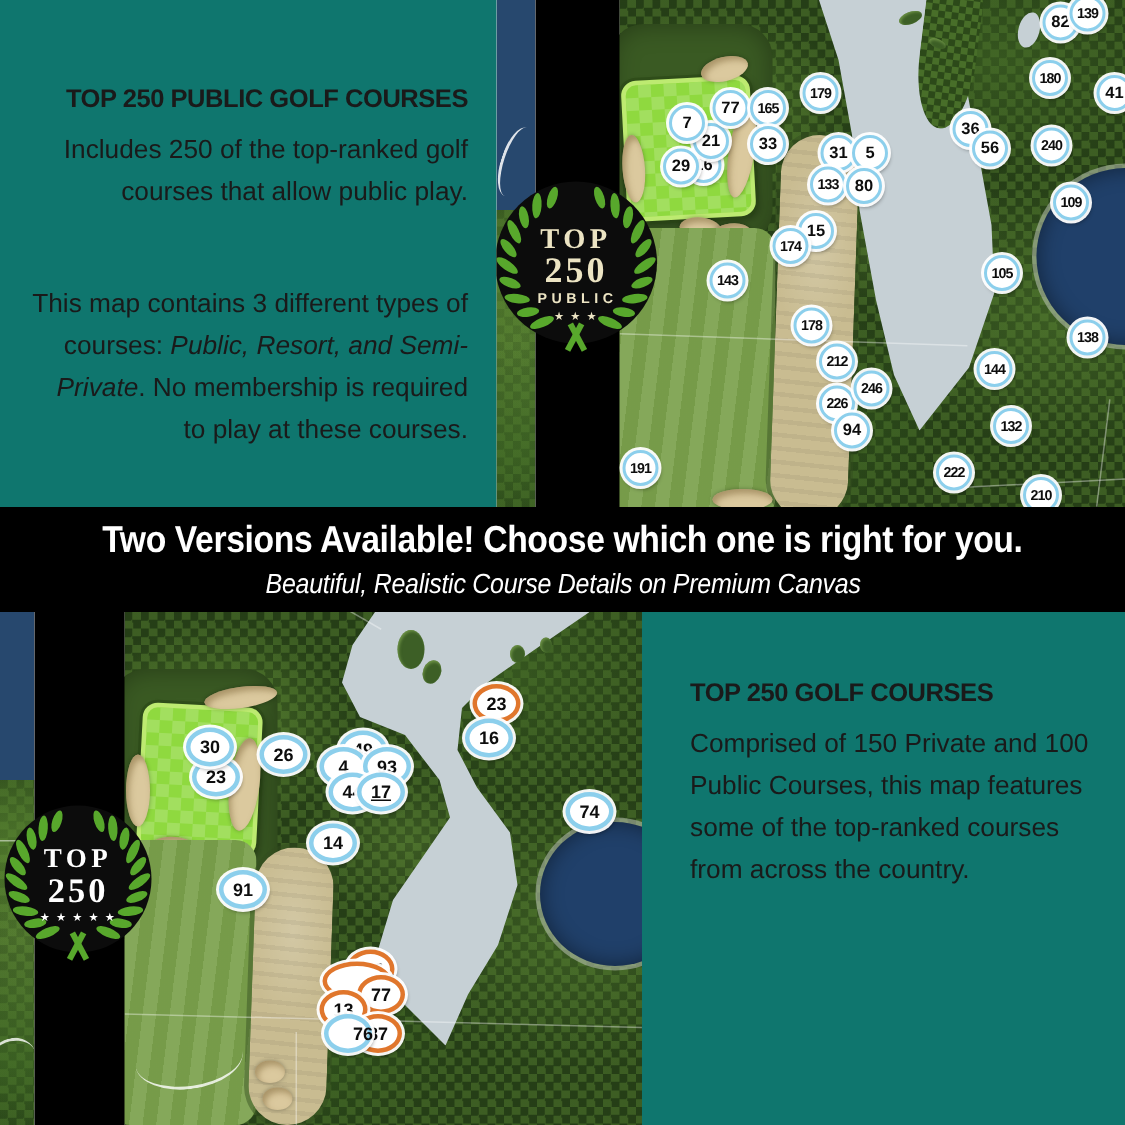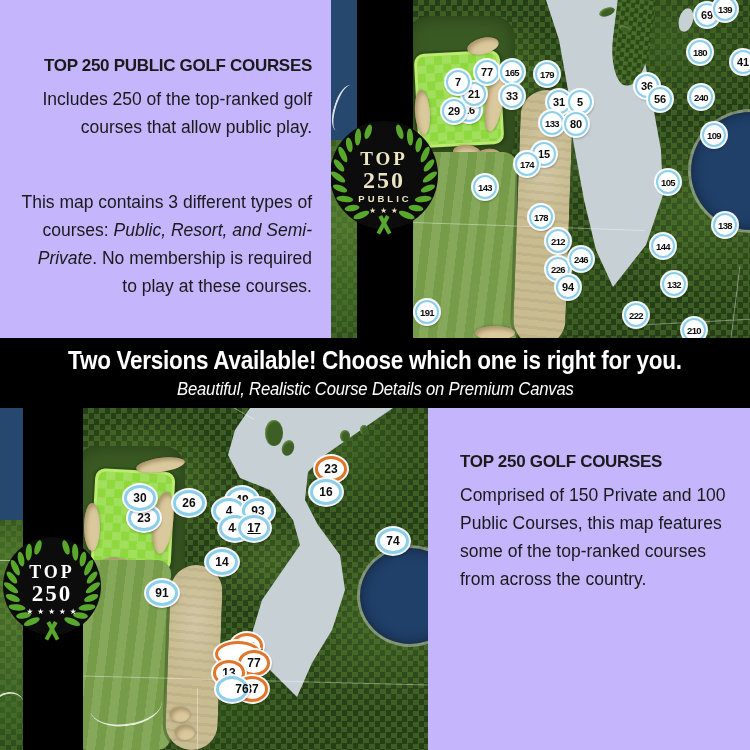--- a/index.html
+++ b/index.html
@@ -1,21 +1,21 @@
 <!DOCTYPE html>
 <html><head>
 <meta charset="utf-8">
 <style>
   html,body{margin:0;padding:0;background:#777;}
   .stage{position:relative;width:750px;height:750px;overflow:hidden;background:#fff;
          font-family:"Liberation Sans",sans-serif;}
   .stage *{box-sizing:border-box;}
 
   
-  .panel{position:absolute;background:#c4b5fd;color:#1a1a1a;}
+  .panel{position:absolute;background:#0f766e;color:#1a1a1a;}
   .panel-tl{left:0;top:0;width:331px;height:338px;}
   .panel-br{left:428px;top:408px;width:322px;height:342px;}
   .panel-inner-tl{position:absolute;left:20px;right:19px;top:56px;text-align:right;}
   .panel-inner-br{position:absolute;left:32px;right:22px;top:44px;text-align:left;}
   .panel h2{margin:0 0 9px 0;font-size:17px;font-weight:bold;letter-spacing:-0.3px;white-space:nowrap;}
   .panel p{margin:0;font-size:17.5px;line-height:28px;}
   .panel p.gap{margin-bottom:47px;}
   .ital{font-style:italic;}
 
   
@@ -179,40 +179,40 @@
       <text class="b-label" x="1" y="27" text-anchor="middle" font-size="9.5" fill="#ece4c3">PUBLIC</text>
       <text class="b-stars" x="0" y="38" text-anchor="middle" font-size="7.5" fill="#ece4c3">★ ★ ★</text>
     </svg>
   <div class="marker ring-blue" style="left: 126px; top: 98px;">16</div>
       <div class="marker ring-blue" style="left: 131px; top: 82px;">21</div>
       <div class="marker ring-blue" style="left: 111px; top: 99px;">29</div>
       <div class="marker ring-blue" style="left: 115px; top: 70px;">7</div>
       <div class="marker ring-blue" style="left: 144px; top: 60px;">77</div>
       <div class="marker ring-blue three" style="left: 169px; top: 60px;">165</div>
       <div class="marker ring-blue" style="left: 169px; top: 84px;">33</div>
-      <div class="marker ring-blue three" style="left: 204px; top: 62px;">179</div>
+      <div class="marker ring-blue three" style="left: 204px; top: 50px;">179</div>
       <div class="marker ring-blue" style="left: 216px; top: 90px;">31</div>
       <div class="marker ring-blue" style="left: 237px; top: 90px;">5</div>
       <div class="marker ring-blue three" style="left: 209px; top: 111px;">133</div>
       <div class="marker ring-blue" style="left: 233px; top: 112px;">80</div>
       <div class="marker ring-blue" style="left: 201px; top: 142px;">15</div>
       <div class="marker ring-blue three" style="left: 184px; top: 152px; text-align: center;">174</div>
       <div class="marker ring-blue three" style="left: 142px; top: 175px;">143</div>
       <div class="marker ring-blue three" style="left: 198px; top: 205px;">178</div>
       <div class="marker ring-blue three" style="left: 215px; top: 229px;">212</div>
       <div class="marker ring-blue three" style="left: 215px; top: 257px;">226</div>
       <div class="marker ring-blue three" style="left: 238px; top: 247px;">246</div>
       <div class="marker ring-blue" style="left: 225px; top: 275px;">94</div>
       <div class="marker ring-blue three" style="left: 84px; top: 300px;">191</div>
       <div class="marker ring-blue" style="left: 304px; top: 74px;">36</div>
       <div class="marker ring-blue" style="left: 317px; top: 87px;">56</div>
       <div class="marker ring-blue three" style="left: 358px; top: 85px;">240</div>
       <div class="marker ring-blue three" style="left: 357px; top: 40px;">180</div>
       <div class="marker ring-blue" style="left: 400px; top: 50px;">41</div>
-      <div class="marker ring-blue" style="left: 364px; top: 3px;">69</div>
+      <div class="marker ring-blue" style="left: 364px; top: 3px;">82</div>
       <div class="marker ring-blue three" style="left: 382px; top: -3px;">139</div>
       <div class="marker ring-blue three" style="left: 371px; top: 123px;">109</div>
       <div class="marker ring-blue three" style="left: 325px; top: 170px;">105</div>
       <div class="marker ring-blue three" style="left: 382px; top: 213px;">138</div>
       <div class="marker ring-blue three" style="left: 320px; top: 234px;">144</div>
       <div class="marker ring-blue three" style="left: 331px; top: 272px;">132</div>
       <div class="marker ring-blue three" style="left: 293px; top: 303px;">222</div>
       <div class="marker ring-blue three" style="left: 351px; top: 318px;">210</div>
     </section>
 

